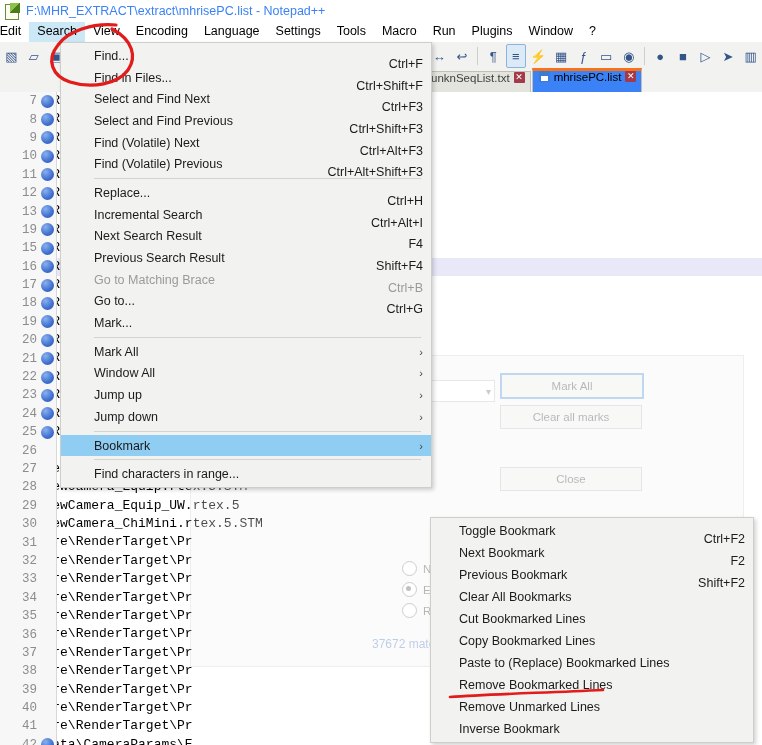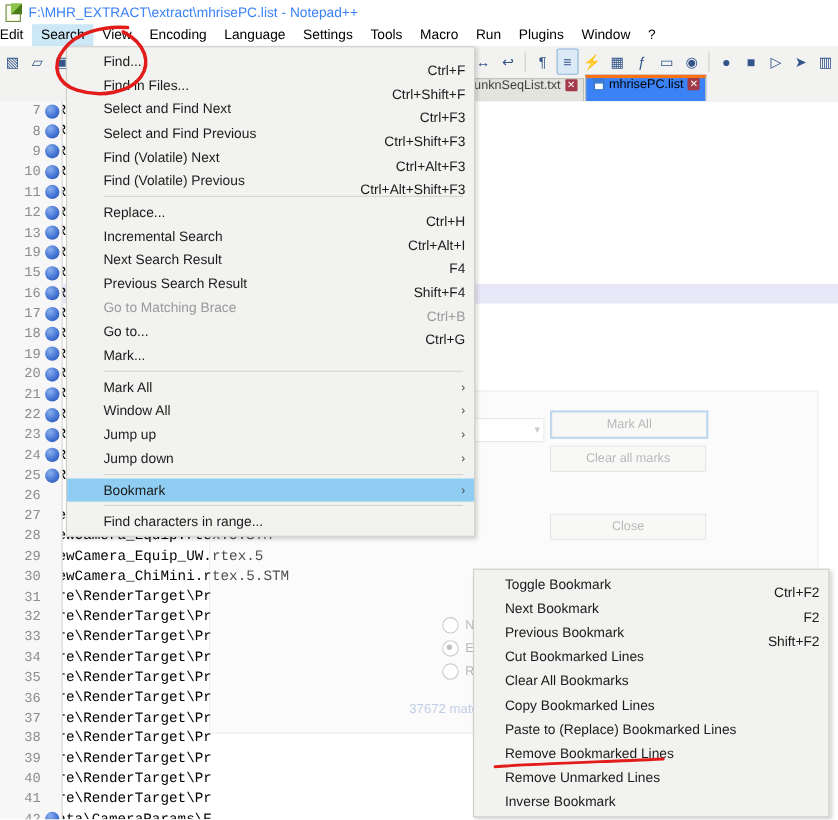--- a/index.html
+++ b/index.html
@@ -560,24 +560,24 @@
     </div>
     <div class="mrow">
       <span class="lbl">Next Bookmark</span>
       <span class="acc">F2</span>
     </div>
     <div class="mrow">
       <span class="lbl">Previous Bookmark</span>
       <span class="acc">Shift+F2</span>
     </div>
     <div class="mrow">
+      <span class="lbl">Clear All Bookmarks</span>
+    </div>
+    <div class="mrow">
       <span class="lbl">Cut Bookmarked Lines</span>
-    </div>
-    <div class="mrow">
-      <span class="lbl">Clear All Bookmarks</span>
     </div>
     <div class="mrow">
       <span class="lbl">Copy Bookmarked Lines</span>
     </div>
     <div class="mrow">
       <span class="lbl">Paste to (Replace) Bookmarked Lines</span>
     </div>
     <div class="mrow">
       <span class="lbl">Remove Bookmarked Lines</span>
     </div>

